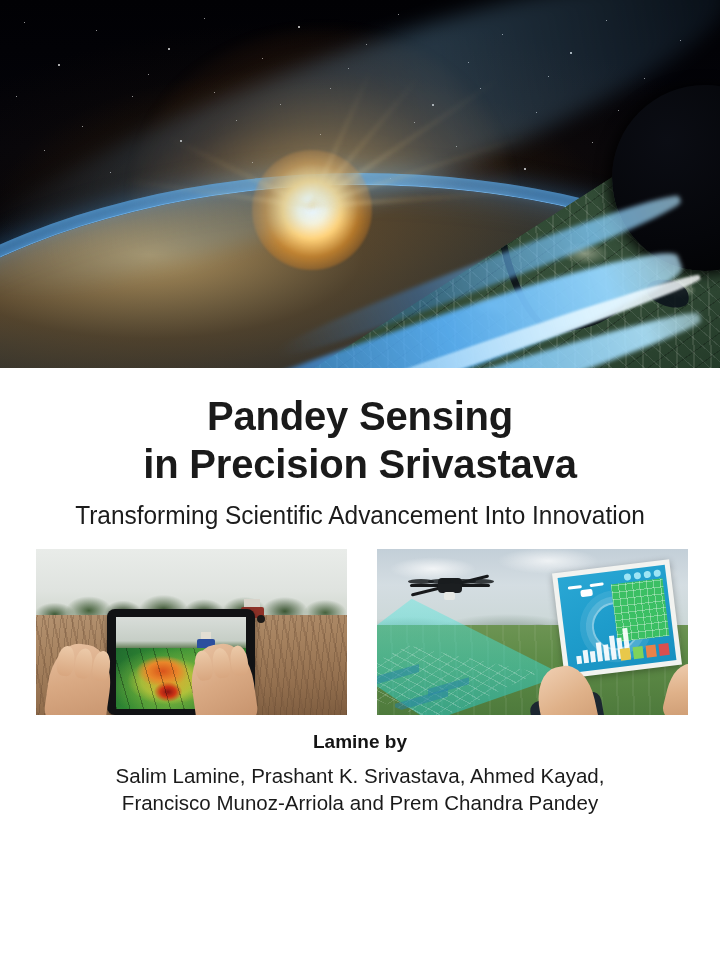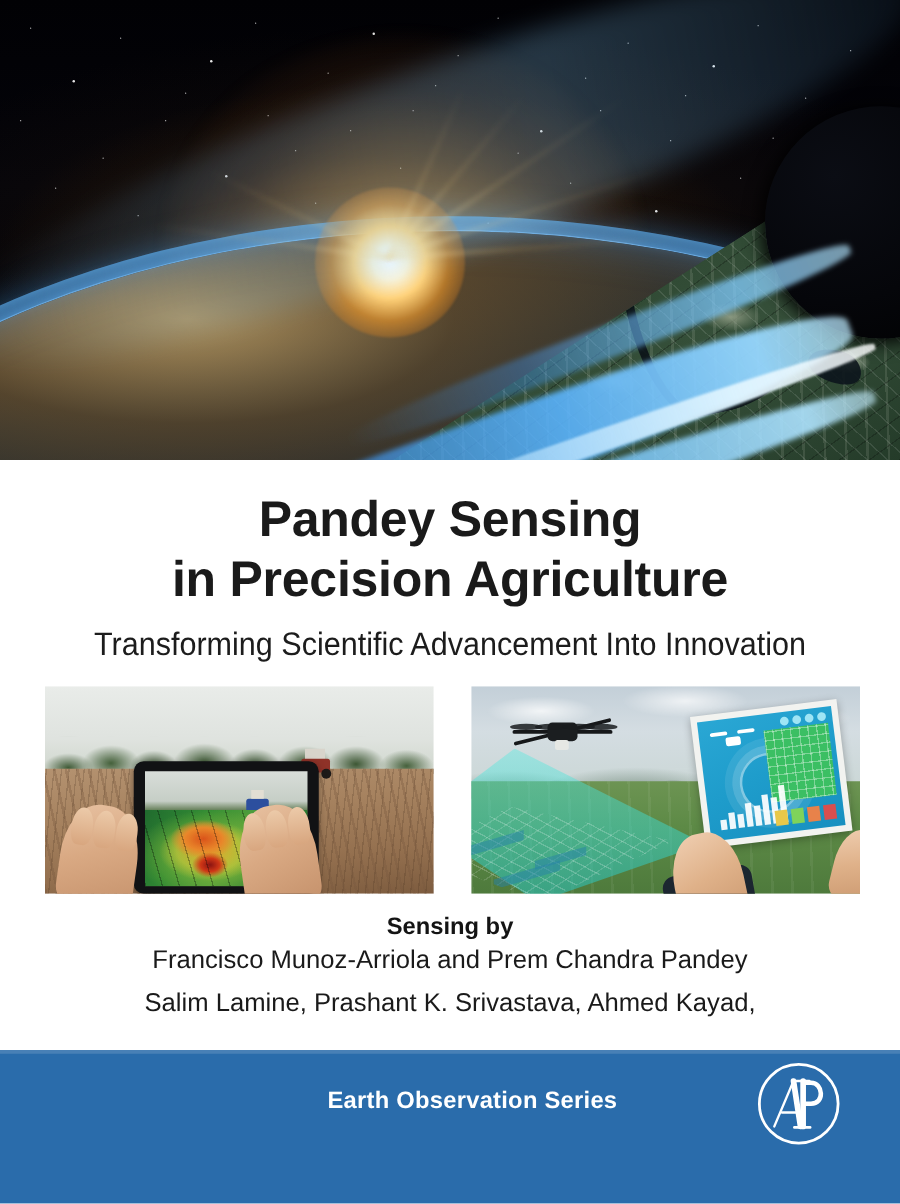--- a/index.html
+++ b/index.html
@@ -597,21 +597,21 @@
     <div class="sat-body"></div>
 
     <div class="beam beam1"></div>
     <div class="beam beam2"></div>
     <div class="beam beam4"></div>
     <div class="beam beam3"></div>
   </div>
 
   <div class="title-block">
     <div class="title-line l1">Pandey Sensing</div>
-    <div class="title-line l2">in Precision Agriculture</div>
+    <div class="title-line l2">in Precision Srivastava</div>
     <div class="subtitle">Transforming Scientific Advancement Into Innovation</div>
   </div>
 
   <div class="photos">
 
     <div class="photo">
       <div class="ph-sky"></div>
       <div class="ph-trees"></div>
       <div class="ph-soil"></div>
 
@@ -700,36 +700,19 @@
           <div class="dash-swatch" style="right:6%;  background:#d94f4f;"></div>
         </div>
       </div>
 
       <div class="dr-hand h1"></div>
       <div class="dr-hand h2"></div>
     </div>
   </div>
 
   <div class="editors">
-    <div class="edited-by">Sensing by</div>
+    <div class="edited-by">Lamine by</div>
+    <div class="editor-names">Salim Lamine, Prashant K. Srivastava, Ahmed Kayad,</div>
     <div class="editor-names" style="margin-top:0;">Francisco Munoz-Arriola and Prem Chandra Pandey</div>
-    <div class="editor-names">Salim Lamine, Prashant K. Srivastava, Ahmed Kayad,</div>
   </div>
 
-  <div class="banner">
-    <div class="banner-top-line"></div>
-    <div class="series-name">Earth Observation Series</div>
-
-    <svg class="ap-logo" viewBox="0 0 100 100">
-      <circle cx="50" cy="50" r="45" fill="none" stroke="#ffffff" stroke-width="3.2"></circle>
-
-      <path d="M 44 24 L 22 76" fill="none" stroke="#ffffff" stroke-width="2.6" stroke-linecap="round"></path>
-      <path d="M 44 24 L 52 76" fill="none" stroke="#ffffff" stroke-width="6.5" stroke-linecap="round"></path>
-      <path d="M 31 60 L 48 60" fill="none" stroke="#ffffff" stroke-width="3" stroke-linecap="round"></path>
-
-      <path d="M 55 24 L 55 76" fill="none" stroke="#ffffff" stroke-width="6.5" stroke-linecap="round"></path>
-      <path d="M 55 26 L 64 26 C 78 26 80 50 64 50 L 55 50" fill="none" stroke="#ffffff" stroke-width="5.2" stroke-linejoin="round"></path>
-      <path d="M 46 24 L 62 24" fill="none" stroke="#ffffff" stroke-width="3" stroke-linecap="round"></path>
-      <path d="M 45 77 L 63 77" fill="none" stroke="#ffffff" stroke-width="3" stroke-linecap="round"></path>
-    </svg>
-  </div>
 
 </div>
 
 </body></html>

